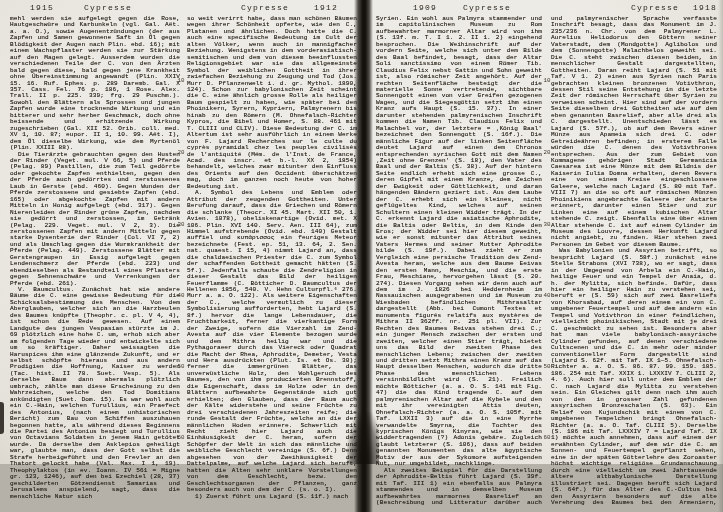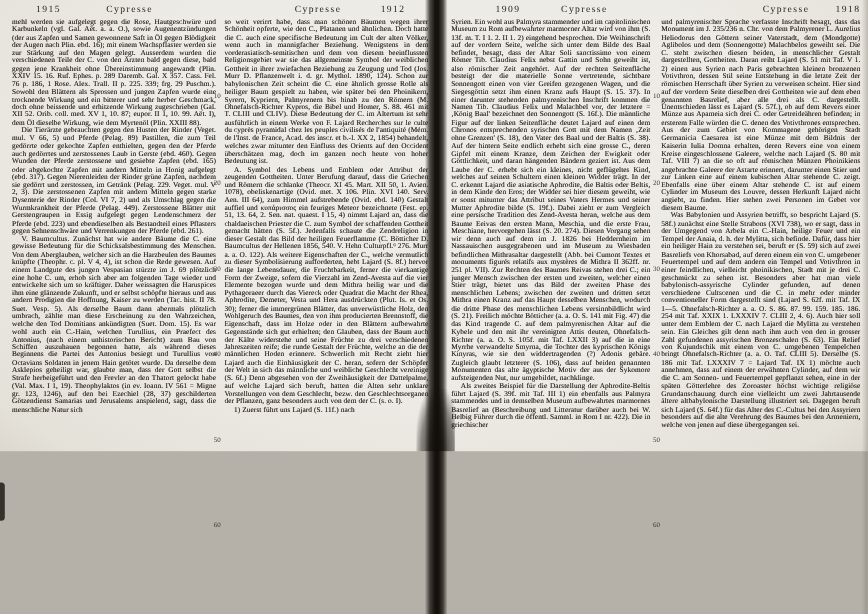--- a/index.html
+++ b/index.html
@@ -1,20 +1,20 @@
 <!DOCTYPE html>
 <html lang="de"><head>
 <meta charset="utf-8">
 <style>
   html, body { margin:0; padding:0; }
   body { width:723px; height:512px; overflow:hidden; background:#b5b1a9; }
   .scan {
-    position:relative; width:723px; height:376px;
+    position:relative; width:723px; height:464px;
     background: radial-gradient(ellipse at 50% 38%, #edebe5 55%, #e4e1d9 92%, #dcd8cf 100%);
-    font-family:Liberation Serif, serif; color:#272218;
+    font-family:Liberation Mono, monospace; color:#272218;
   }
   .hdr {
     position:absolute; top:3px; font-size:8px; line-height:9px;
     letter-spacing:1.2px; color:#2a251c; white-space:nowrap;
   }
   .hdr.center { transform:translateX(-50%); }
   .hdr.rightal { transform:translateX(-100%); }
   .col {
     position:absolute; top:16px; height:489px; overflow:hidden;
     text-align:justify; font-size:6.1px; line-height:6.45px;

